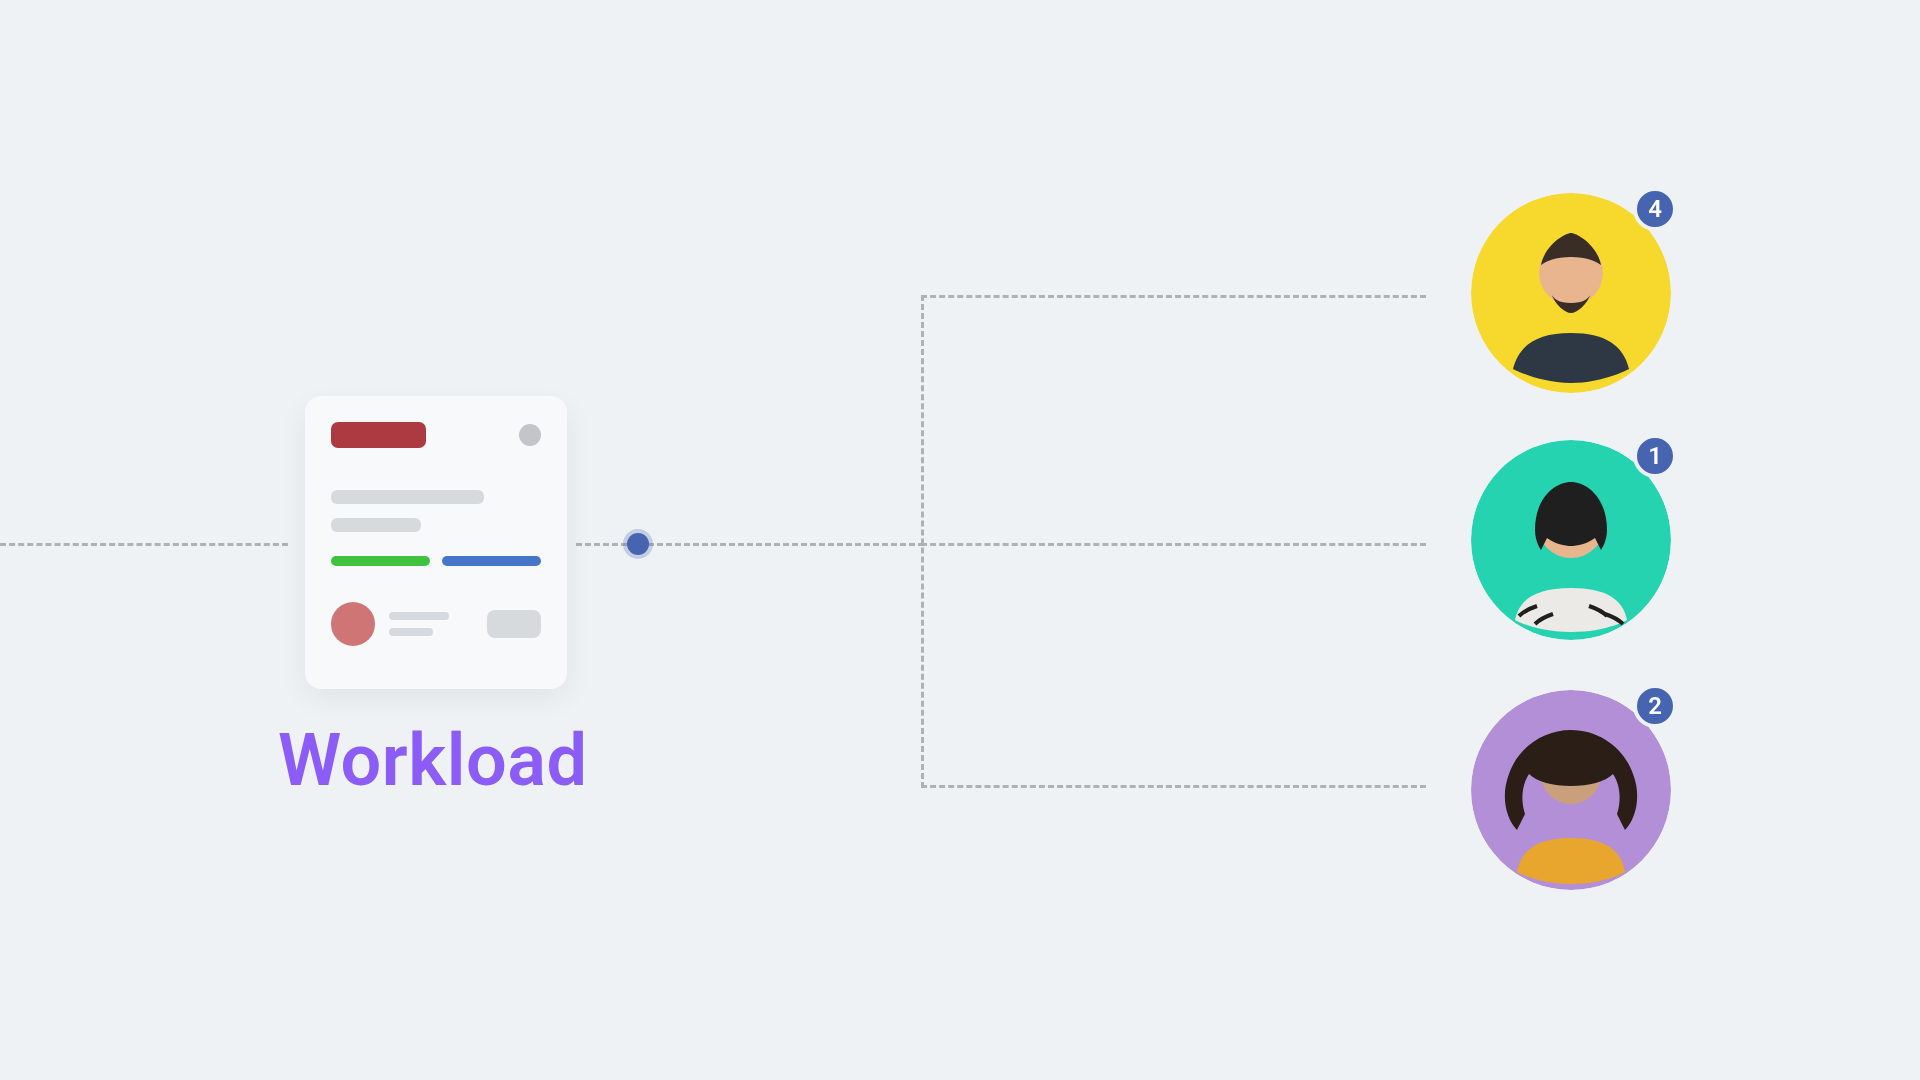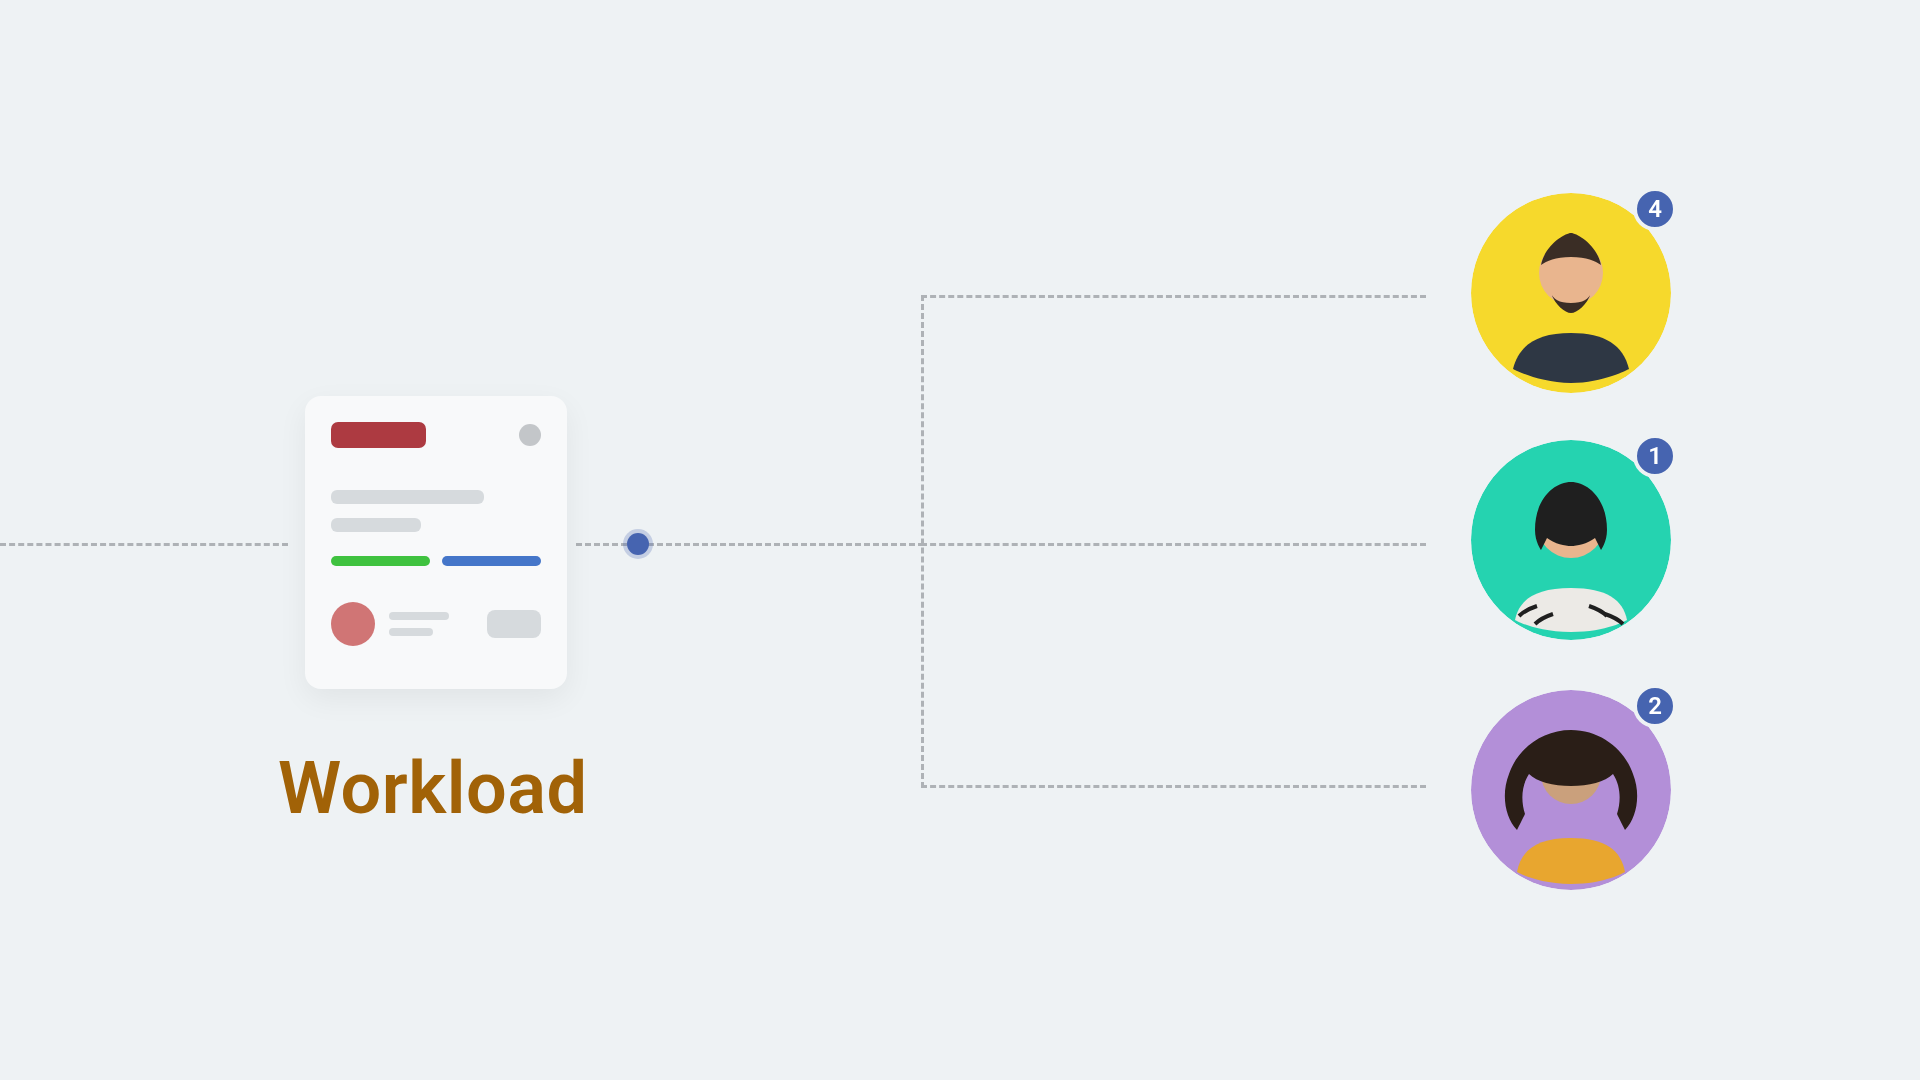--- a/index.html
+++ b/index.html
@@ -58,23 +58,22 @@
     .avatar-simple { width:44px; height:44px; background:#d07575; border-radius:50%; }
     .foot-lines { display:flex; flex-direction:column; gap:8px; }
     .foot-line  { width:60px; height:8px; background:#d6dadd; border-radius:4px; }
     .foot-line.short { width:44px; }
     .foot-btn   { width:54px; height:28px; background:#d6dadd; border-radius:8px; margin-left:auto; }
 
     #card-title {
       position:absolute;
       top:718px; left:278px;
       font-size:72px; font-weight:600;
-      color:#a16207;
+      color:#8b5cf6;
       letter-spacing:0.5px;
-      margin-top:28px;
     }
 
     
     .avatar-wrap { position:absolute; width:200px; height:200px; }
     .avatar {
       width:200px; height:200px; border-radius:50%;
       display:block; overflow:hidden;
     }
     .avatar svg { width:100%; height:100%; display:block; }
     .badge {

